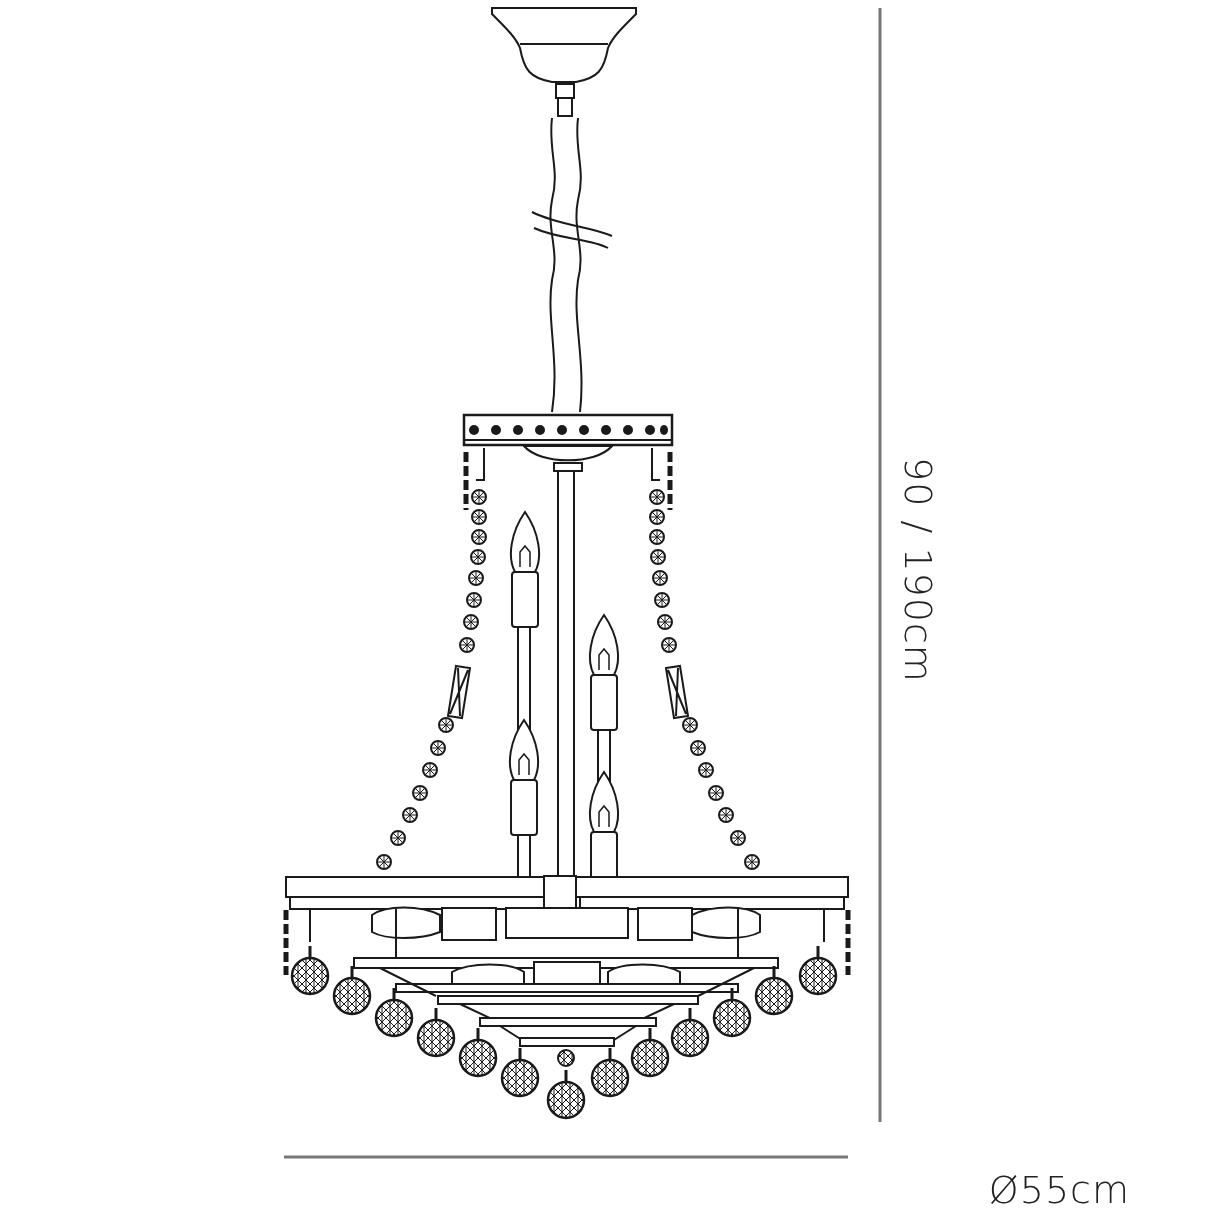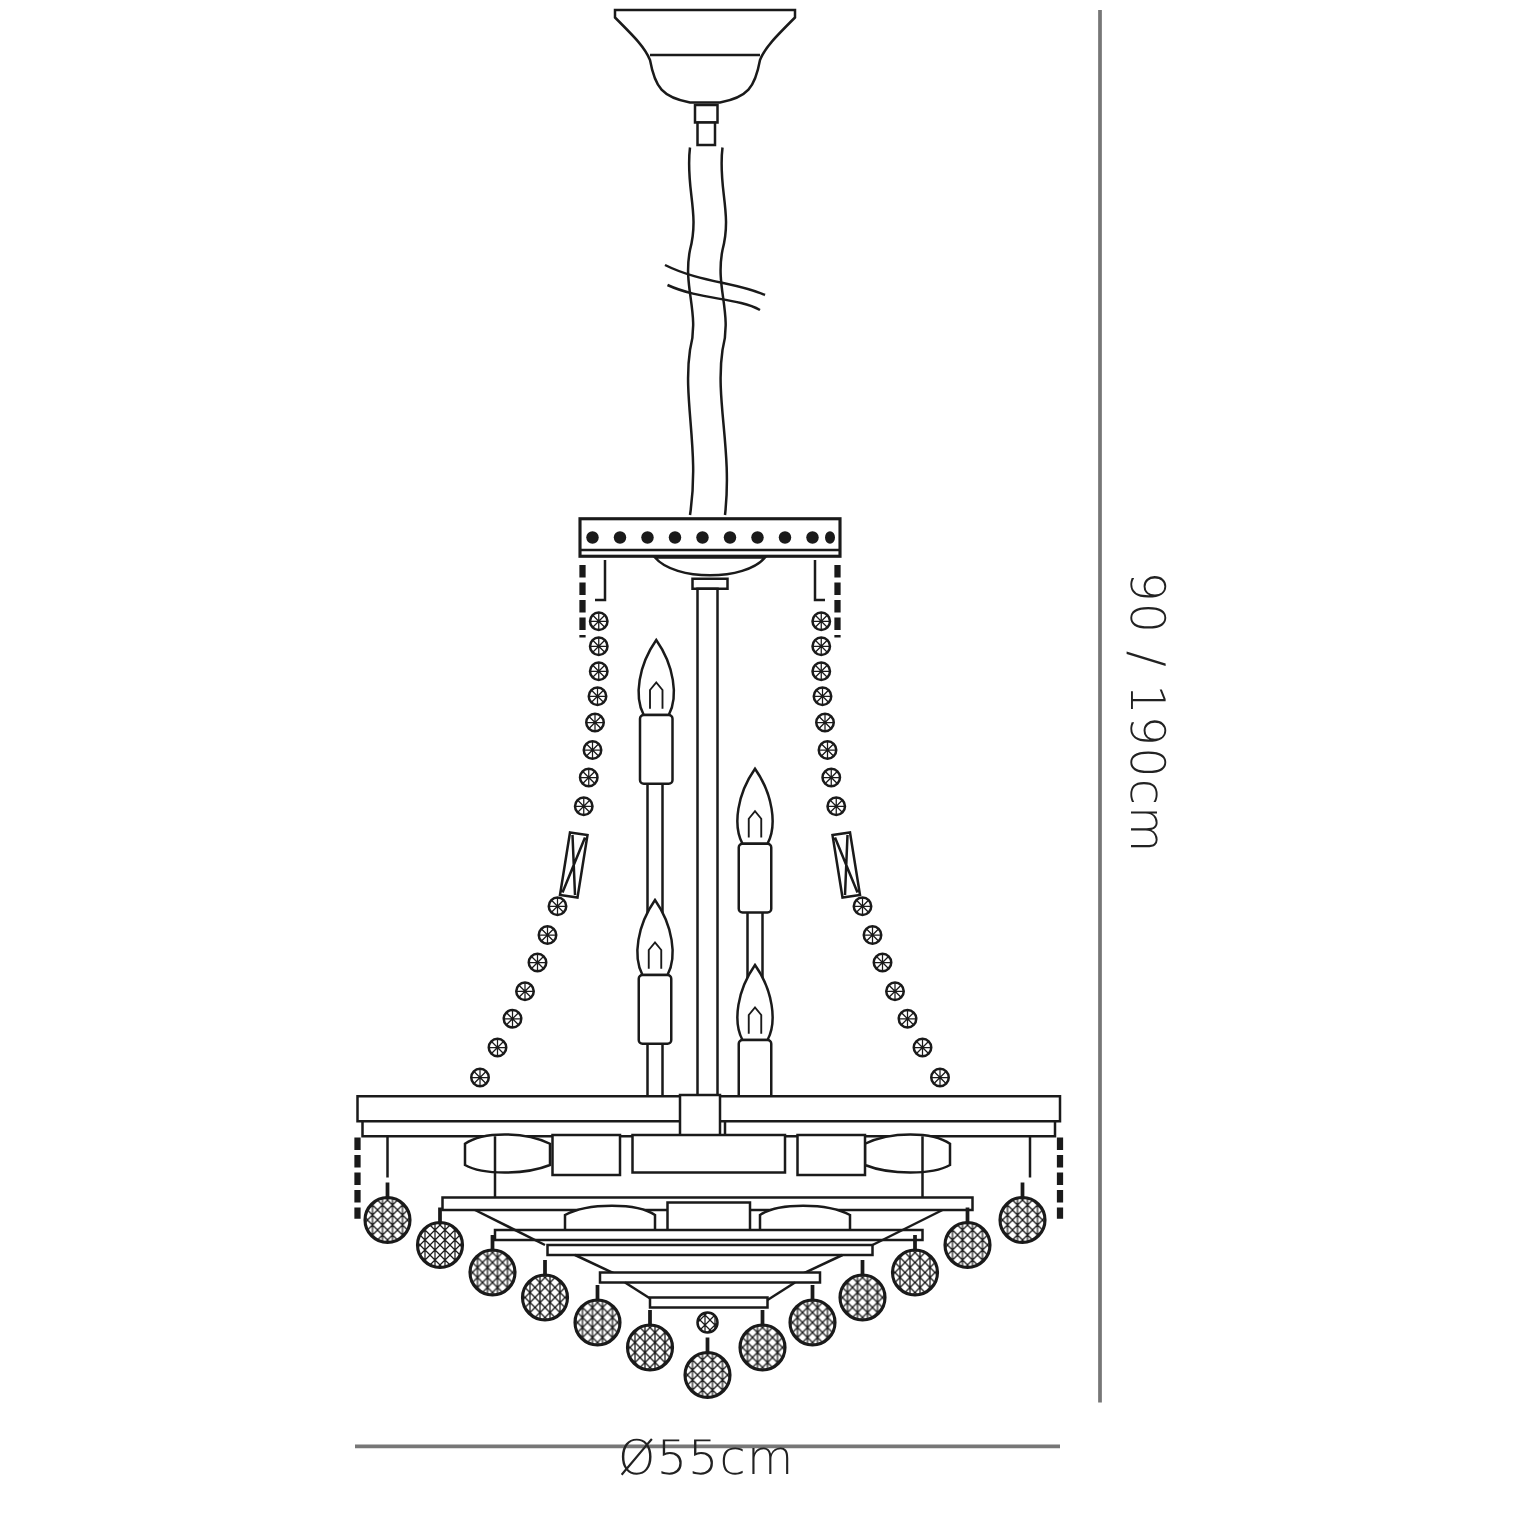--- a/index.html
+++ b/index.html
@@ -1,19 +1,19 @@
 <!DOCTYPE html>
 <html><head>
 <meta charset="utf-8">
 <style>
   html, body { margin:0; padding:0; background:#ffffff; }
   body { width:1214px; height:1214px; position:relative; overflow:hidden; font-family:"Liberation Sans", sans-serif; }
   #drawing { position:absolute; left:0; top:0; width:1214px; height:1214px; }
   .dim-label { position:absolute; color:#222; font-family:"DejaVu Sans", sans-serif; font-weight:300; letter-spacing:1px; }
-  #width-label { left:0; width:1130px; text-align:center; top:1144px; font-size:38px; }
+  #width-label { left:0; width:1130px; text-align:right; top:1168px; font-size:38px; }
   #height-label { font-size:38px; left:918px; top:570px; transform:translate(-50%,-50%) rotate(90deg); white-space:nowrap; }
 </style>
 </head>
 <body>
 
 <svg id="drawing" viewBox="0 0 1214 1214" xmlns="http://www.w3.org/2000/svg">
   <defs>
     <pattern id="facet" width="8" height="8" patternUnits="userSpaceOnUse">
       <path d="M0 0 L8 8 M8 0 L0 8 M4 0 L4 8" stroke="#1a1a1a" stroke-width="1"></path>
     </pattern>

